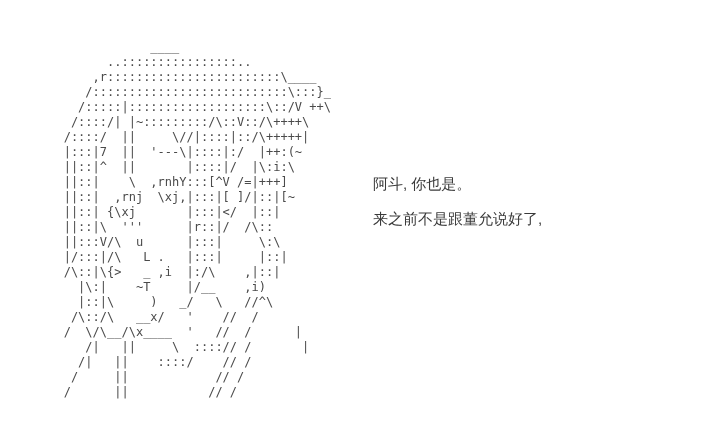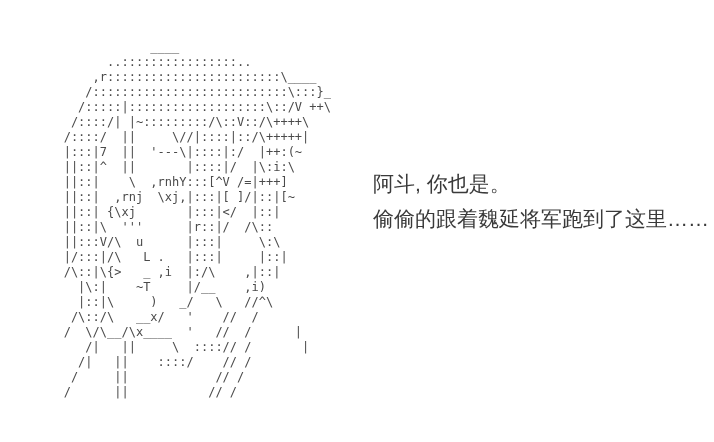--- a/index.html
+++ b/index.html
@@ -20,21 +20,21 @@
     font-family: "DejaVu Sans Mono", monospace;
     font-size: 12px;
     line-height: 15px;
     letter-spacing: 0;
     color: #4a4a4a;
     white-space: pre;
   }
   .dialogue {
     position: absolute;
     left: 373px; top: 173px;
-    font-size: 21px;
+    font-size: 15px;
     line-height: 21px;
     color: #3a3a3a;
   }
   .dialogue .para { margin-bottom: 14px; }
   .dialogue .line { display: block; white-space: nowrap; }
 </style>
 </head>
 <body>
 
 <div class="stage">
@@ -60,18 +60,18 @@
    /  \/\__/\x____  '   //  /      |
       /|   ||     \  ::::// /       |
      /|   ||    ::::/    // /
     /     ||            // /
    /      ||           // /</pre>
   <div class="dialogue" style="color: rgb(58, 58, 58);">
       <div class="para">
         <span class="line">阿斗, 你也是。</span>
       </div>
       <div class="para">
+        <span class="line">来之前不是跟董允说好了,</span>
       </div>
       <div class="para">
-        <span class="line">偷偷的跟着魏延将军跑到了这里……</span>
       </div>
     </div>
 </div>
 
 </body></html>

